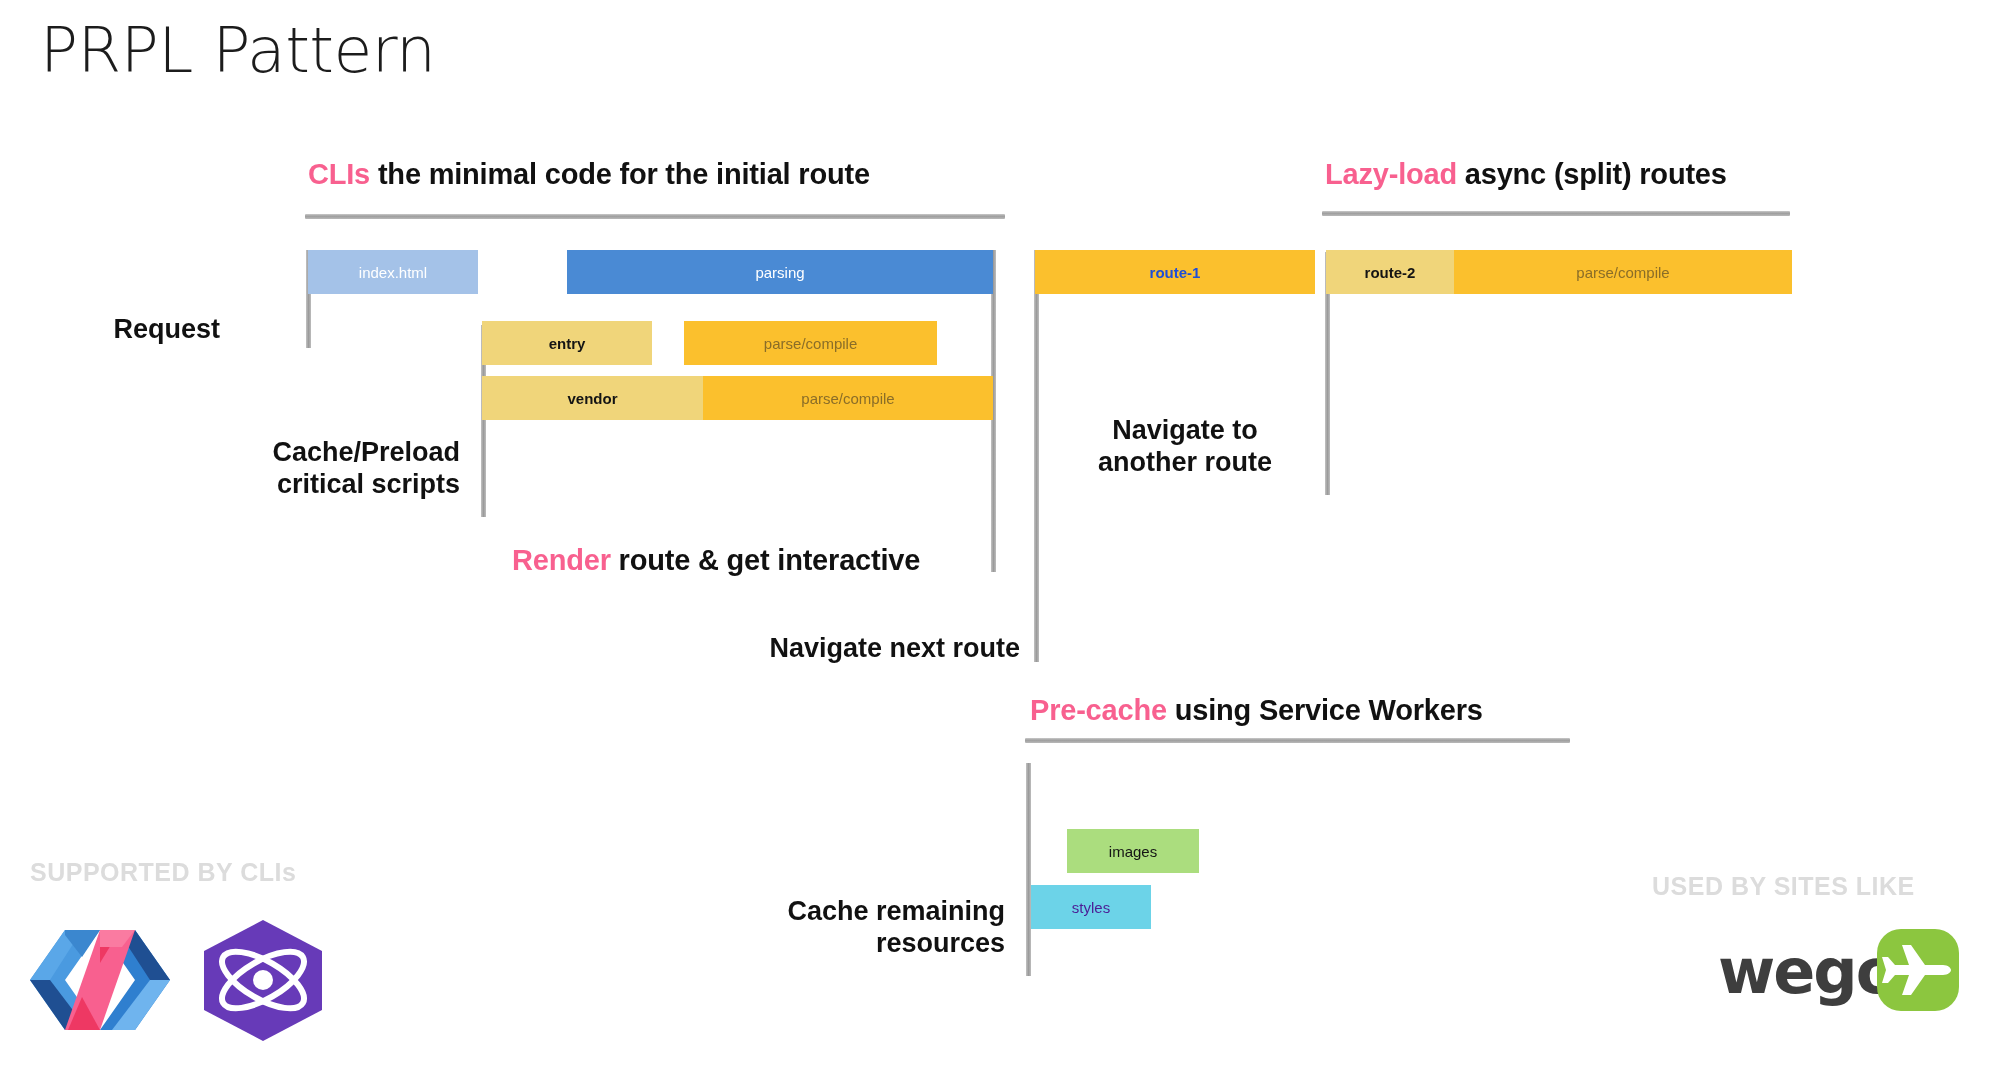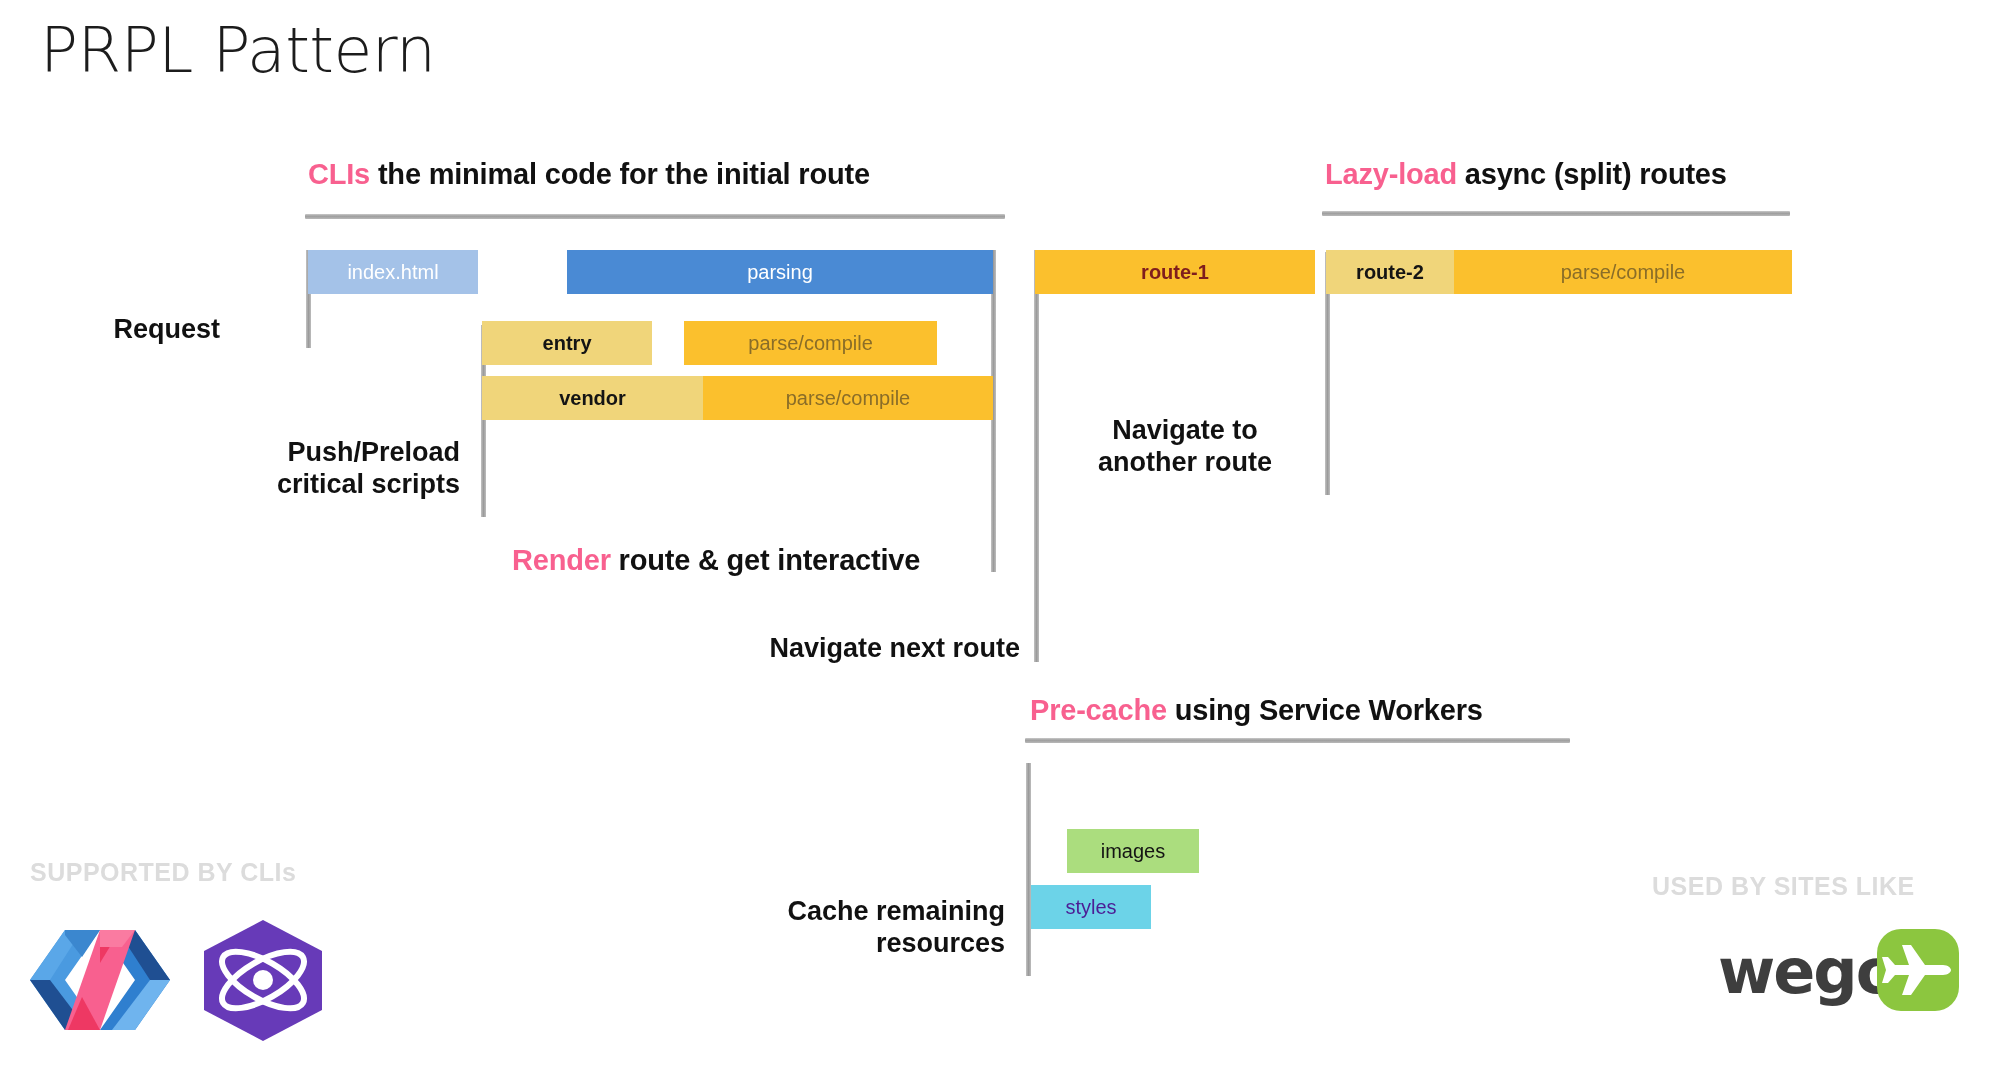--- a/index.html
+++ b/index.html
@@ -50,29 +50,29 @@
     display:flex;
     align-items:center;
     height:44px;
     box-sizing:border-box;
   }
   .seg{
     height:100%;
     display:flex;
     align-items:center;
     justify-content:center;
-    font-size:20px;
+    font-size:15px;
     box-sizing:border-box;
     white-space:nowrap;
   }
   .seg-indexhtml{background:#a4c2e8;color:#ffffff;}
   .seg-parsing{background:#4a8ad4;color:#ffffff;}
   .seg-lightyellow{background:#f0d57a;color:#141414;font-weight:bold;}
   .seg-orange{background:#fbc02d;color:#8a6d28;}
-  .seg-orange-solid{background:#fbc02d;color:#7f1d1d;font-weight:bold;}
+  .seg-orange-solid{background:#fbc02d;color:#1d4ed8;font-weight:bold;}
   .seg-green{background:#abdd7e;color:#141414;}
   .seg-blue-cache{background:#6cd3e8;color:#4c1d95;}
   .seg-yellowcache{background:#edc95e;color:#141414;}
 
   
   .row-label{
     font-size:27px;
     font-weight:bold;
     color:#111111;
     line-height:1.20;
@@ -146,21 +146,21 @@
     <div class="seg seg-orange-solid" style="width:100%;">route-1</div>
   </div>
 
   <div class="abs bar" style="left:1326px;top:250px;width:466px;">
     <div class="seg seg-lightyellow" style="width:128px;">route-2</div>
     <div class="seg seg-orange" style="width:338px;">parse/compile</div>
   </div>
 
   <div class="abs row-label right" style="left:20px;top:313px;width:200px;">Request</div>
 
-  <div class="abs row-label right" style="left:120px;top:436px;width:340px;">Push/Preload
+  <div class="abs row-label right" style="left:120px;top:436px;width:340px;">Cache/Preload
 critical scripts</div>
 
   <div class="abs row-label center" style="left:1055px;top:414px;width:260px;">Navigate to
 another route</div>
 
   <div class="abs section-heading" style="left:512px;top:544px;">
     <span class="kw">Render</span><span> route &amp; get interactive</span>
   </div>
 
   <div class="abs row-label right" style="left:480px;top:632px;width:540px;">Navigate next route</div>

